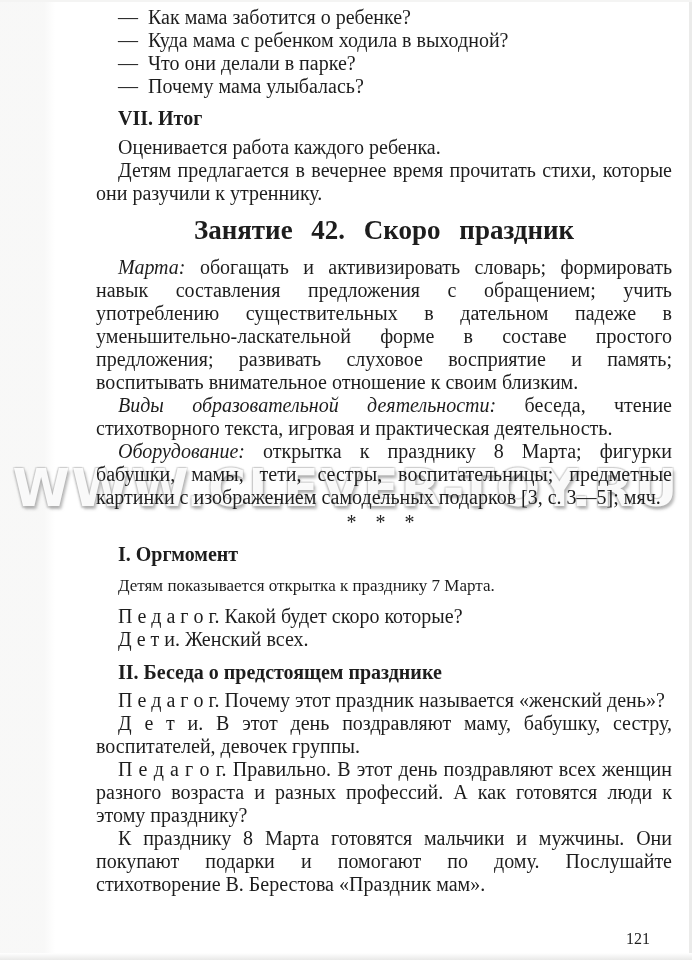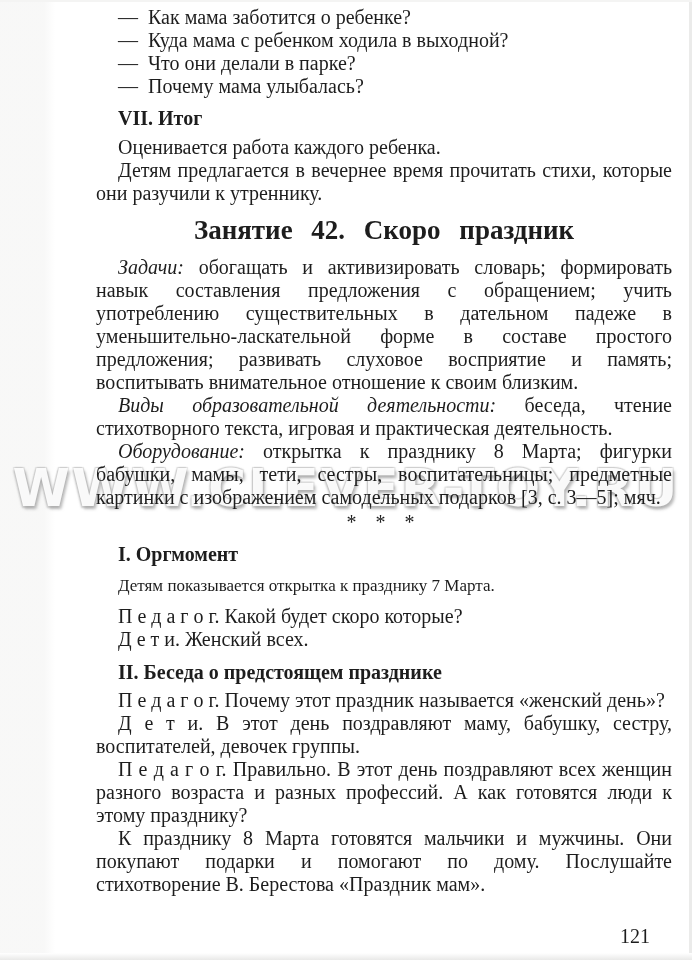--- a/index.html
+++ b/index.html
@@ -69,21 +69,21 @@
     margin:2px 0 6px !important;
   }
 
   .stage { font-size:17px !important; line-height:20px !important; text-align:left !important; }
   .stage-1 { margin:10px 0 9px !important; }
   .stage-2 { margin:9px 0 7px !important; }
 
   .page-number {
     position:absolute;
     right:42px; bottom:12px;
-    font-size:20px;
+    font-size:16px;
     z-index:1;
   }
 </style>
 </head>
 <body>
 
 <div class="page">
 
   <div class="edge-left"></div>
   <div class="edge-right"></div>
@@ -100,21 +100,21 @@
       <p class="q-item"><span class="q-dash">—</span><span>Что они делали в парке?</span></p>
       <p class="q-item"><span class="q-dash">—</span><span>Почему мама улыбалась?</span></p>
     </div>
 
     <p class="sub sub-vii">VII. Итог</p>
     <p>Оценивается работа каждого ребенка.</p>
     <p>Детям предлагается в вечернее время прочитать стихи, которые они разучили к утреннику.</p>
 
     <p class="lesson-title">Занятие 42. Скоро праздник</p>
 
-    <p><span class="lead">Задачи:</span> <span>обогащать и активизировать словарь; формировать навык составления предложения с обращением; учить употреблению существительных в дательном падеже в уменьшительно-ласкательной форме в составе простого предложения; развивать слуховое восприятие и память; воспитывать внимательное отношение к своим близким.</span></p>
+    <p><span class="lead">Марта:</span> <span>обогащать и активизировать словарь; формировать навык составления предложения с обращением; учить употреблению существительных в дательном падеже в уменьшительно-ласкательной форме в составе простого предложения; развивать слуховое восприятие и память; воспитывать внимательное отношение к своим близким.</span></p>
 
     <p><span class="lead">Виды образовательной деятельности:</span> <span>беседа, чтение стихотворного текста, игровая и практическая деятельность.</span></p>
 
     <p><span class="lead">Оборудование:</span> <span>открытка к празднику 8 Марта; фигурки бабушки, мамы, тети, сестры, воспитательницы; предметные картинки с изображением самодельных подарков [3, с. 3—5]; мяч.</span></p>
 
     <p class="separator">* * *</p>
 
     <p class="sub sub-i">I. Оргмомент</p>
 
     <p class="stage stage-1">Детям показывается открытка к празднику 7 Марта.</p>

